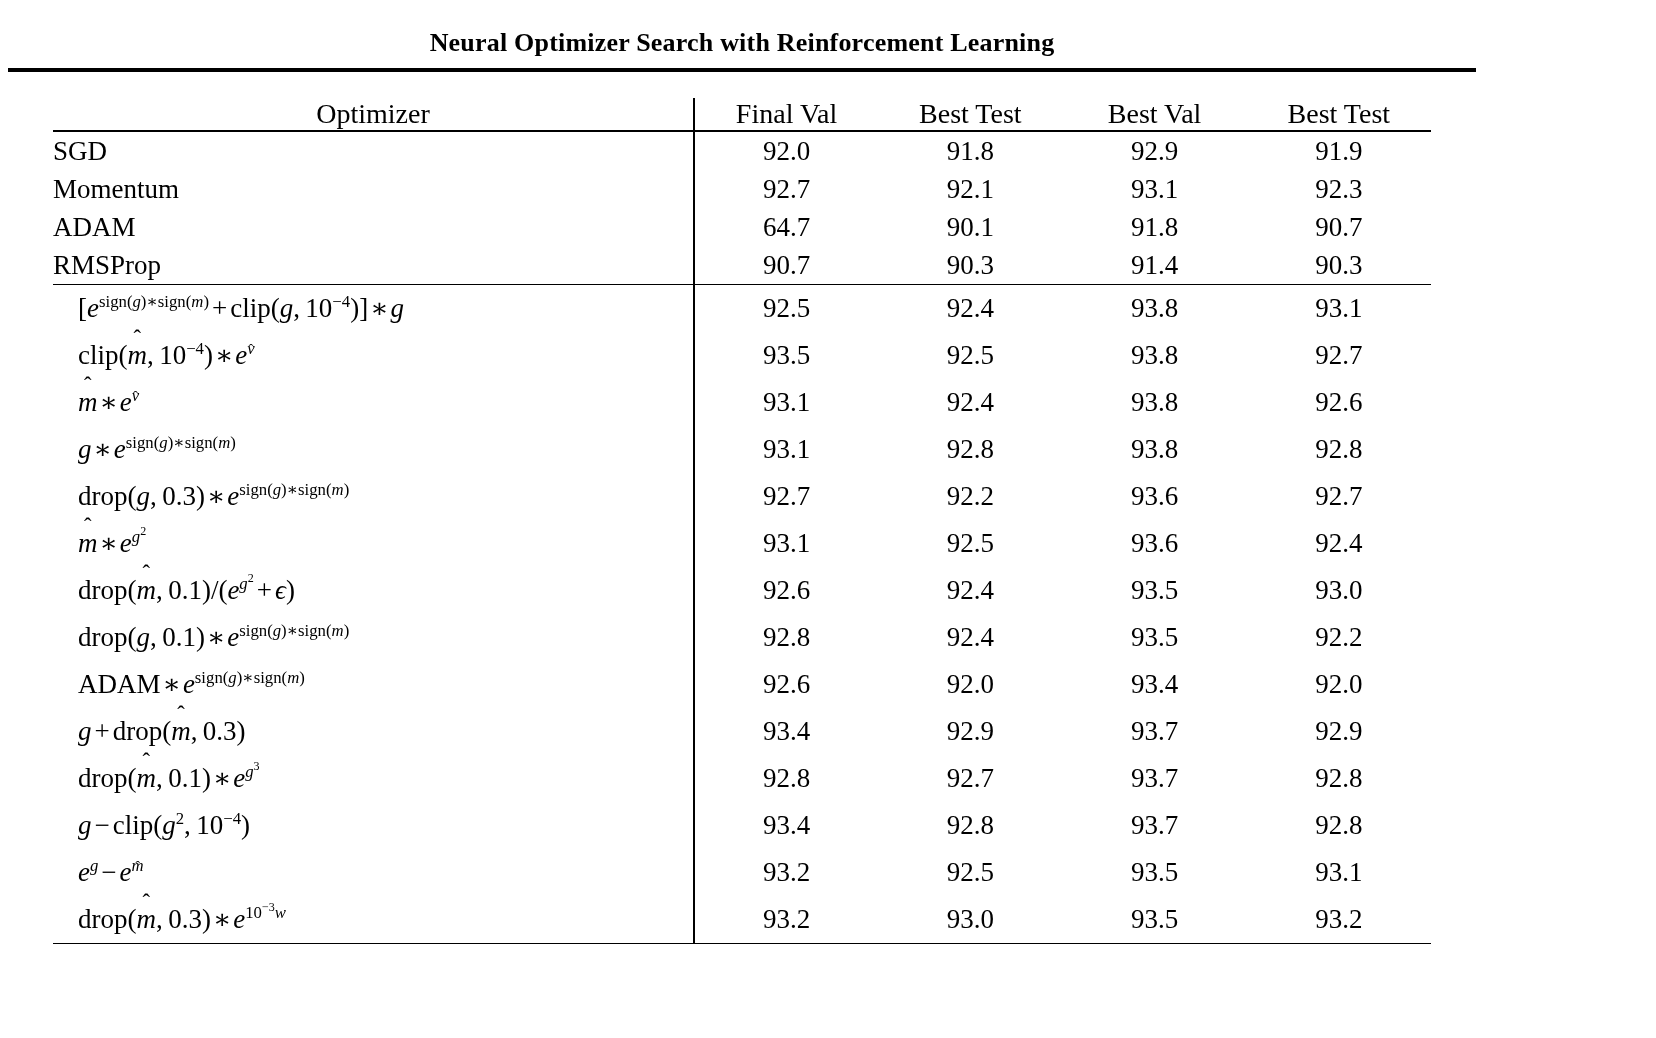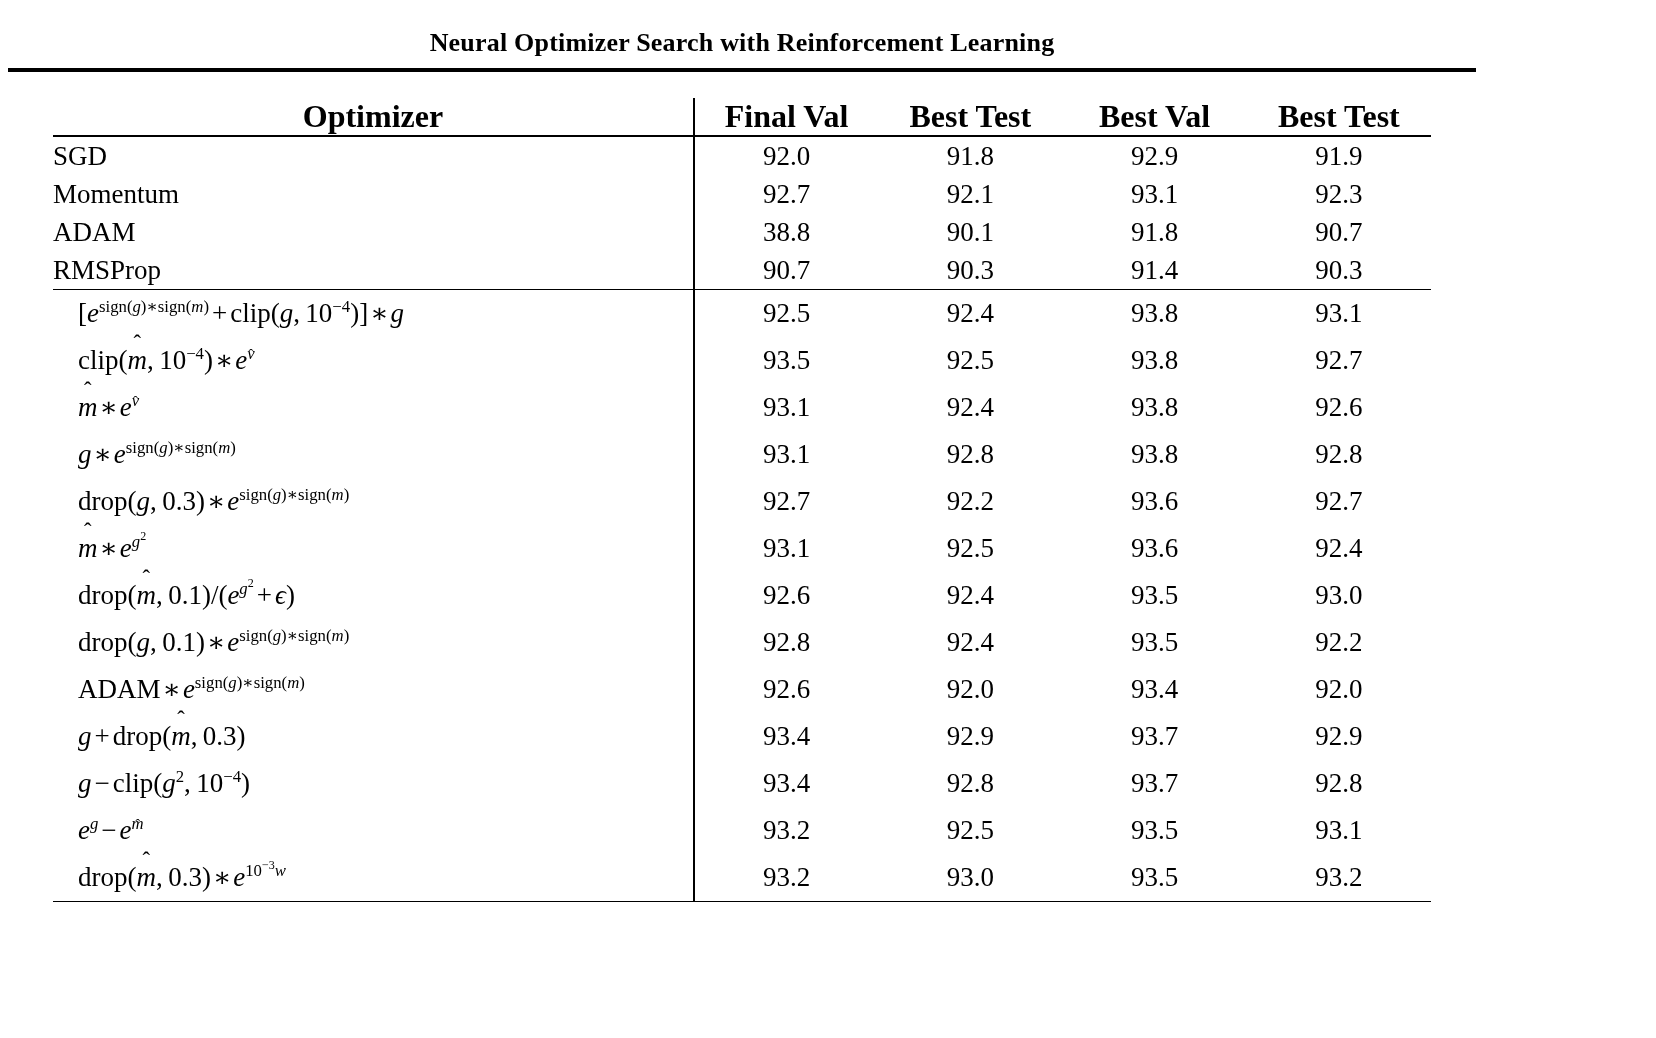--- a/index.html
+++ b/index.html
@@ -48,22 +48,22 @@
     table-layout: fixed;
   }
   table.results col.c-opt   { width: 640px; }
   table.results col.c-num   { width: 184px; }
 
   table.results th, table.results td {
     padding: 0;
     vertical-align: middle;
   }
   .hdr th {
-    font-weight: bold;
-    font-size: 32px;
+    font-weight: normal;
+    font-size: 28px;
     padding-bottom: 9px;
     padding-top: 2px;
     text-align: center;
   }
   .hdr th.opt-head { text-align: center; }
 
   
   .vrule { border-right: 2px solid #000; }
 
   .rule-top td, .rule-top th { border-bottom: 2px solid #000; }
@@ -148,21 +148,21 @@
         </tr>
         <tr class="row-plain">
           <td class="opt vrule">Momentum</td>
           <td class="num">92.7</td>
           <td class="num">92.1</td>
           <td class="num">93.1</td>
           <td class="num">92.3</td>
         </tr>
         <tr class="row-plain">
           <td class="opt vrule">ADAM</td>
-          <td class="num">38.8</td>
+          <td class="num">64.7</td>
           <td class="num">90.1</td>
           <td class="num">91.8</td>
           <td class="num">90.7</td>
         </tr>
         <tr class="row-plain rule-mid">
           <td class="opt vrule">RMSProp</td>
           <td class="num">90.7</td>
           <td class="num">90.3</td>
           <td class="num">91.4</td>
           <td class="num">90.3</td>
@@ -263,20 +263,29 @@
         <tr class="row-math">
           <td class="opt vrule">
             <span class="m"><span class="mi">g</span><span class="op">+</span><span class="mr">drop(</span><span class="hatwrap">m<span class="hat">̂</span></span><span class="mr">, 0.3)</span></span>
           </td>
           <td class="num">93.4</td>
           <td class="num">92.9</td>
           <td class="num">93.7</td>
           <td class="num">92.9</td>
         </tr>
 
+        <tr class="row-math">
+          <td class="opt vrule">
+            <span class="m"><span class="mr">drop(</span><span class="hatwrap">m<span class="hat">̂</span></span><span class="mr">, 0.1)</span><span class="opt-ast">∗</span><span class="mi">e</span><sup class="sp"><span class="mi">g</span><sup class="sp">3</sup></sup></span>
+          </td>
+          <td class="num">92.8</td>
+          <td class="num">92.7</td>
+          <td class="num">93.7</td>
+          <td class="num">92.8</td>
+        </tr>
 
         <tr class="row-math">
           <td class="opt vrule">
             <span class="m"><span class="mi">g</span><span class="op">−</span><span class="mr">clip(</span><span class="mi">g</span><sup class="sp">2</sup><span class="mr">, 10</span><sup class="sp">−4</sup><span class="mr">)</span></span>
           </td>
           <td class="num">93.4</td>
           <td class="num">92.8</td>
           <td class="num">93.7</td>
           <td class="num">92.8</td>
         </tr>

